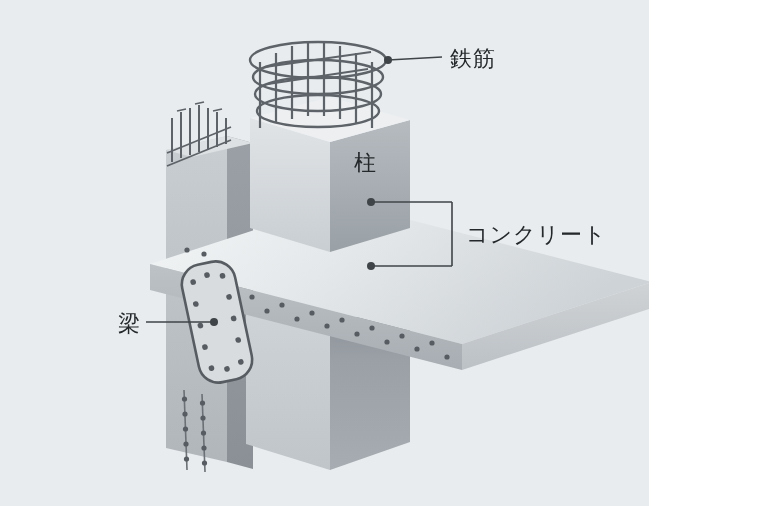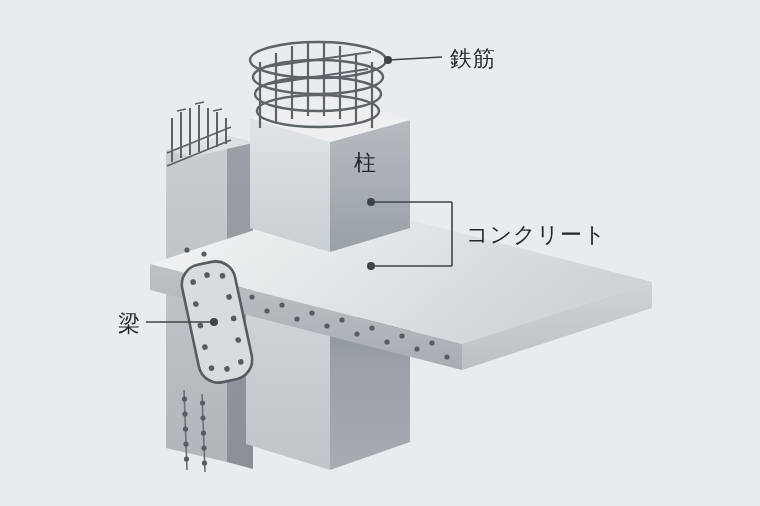--- a/index.html
+++ b/index.html
@@ -1,18 +1,18 @@
 <!DOCTYPE html>
 <html><head>
 <meta charset="utf-8">
 <style>
   html,body{margin:0;padding:0;}
   .canvas{
     position:relative;
-    width:760px;height:506px;
+    width:649px;height:506px;
     background:#e8ecef;
     overflow:hidden;
     font-family:"Liberation Sans","DejaVu Sans",sans-serif;
   }
   .canvas svg{position:absolute;inset:0;display:block;}
   text{
     font-family:"Liberation Sans","DejaVu Sans",sans-serif;
     fill:#24282b;
     font-size:22px;
     letter-spacing:1px;

